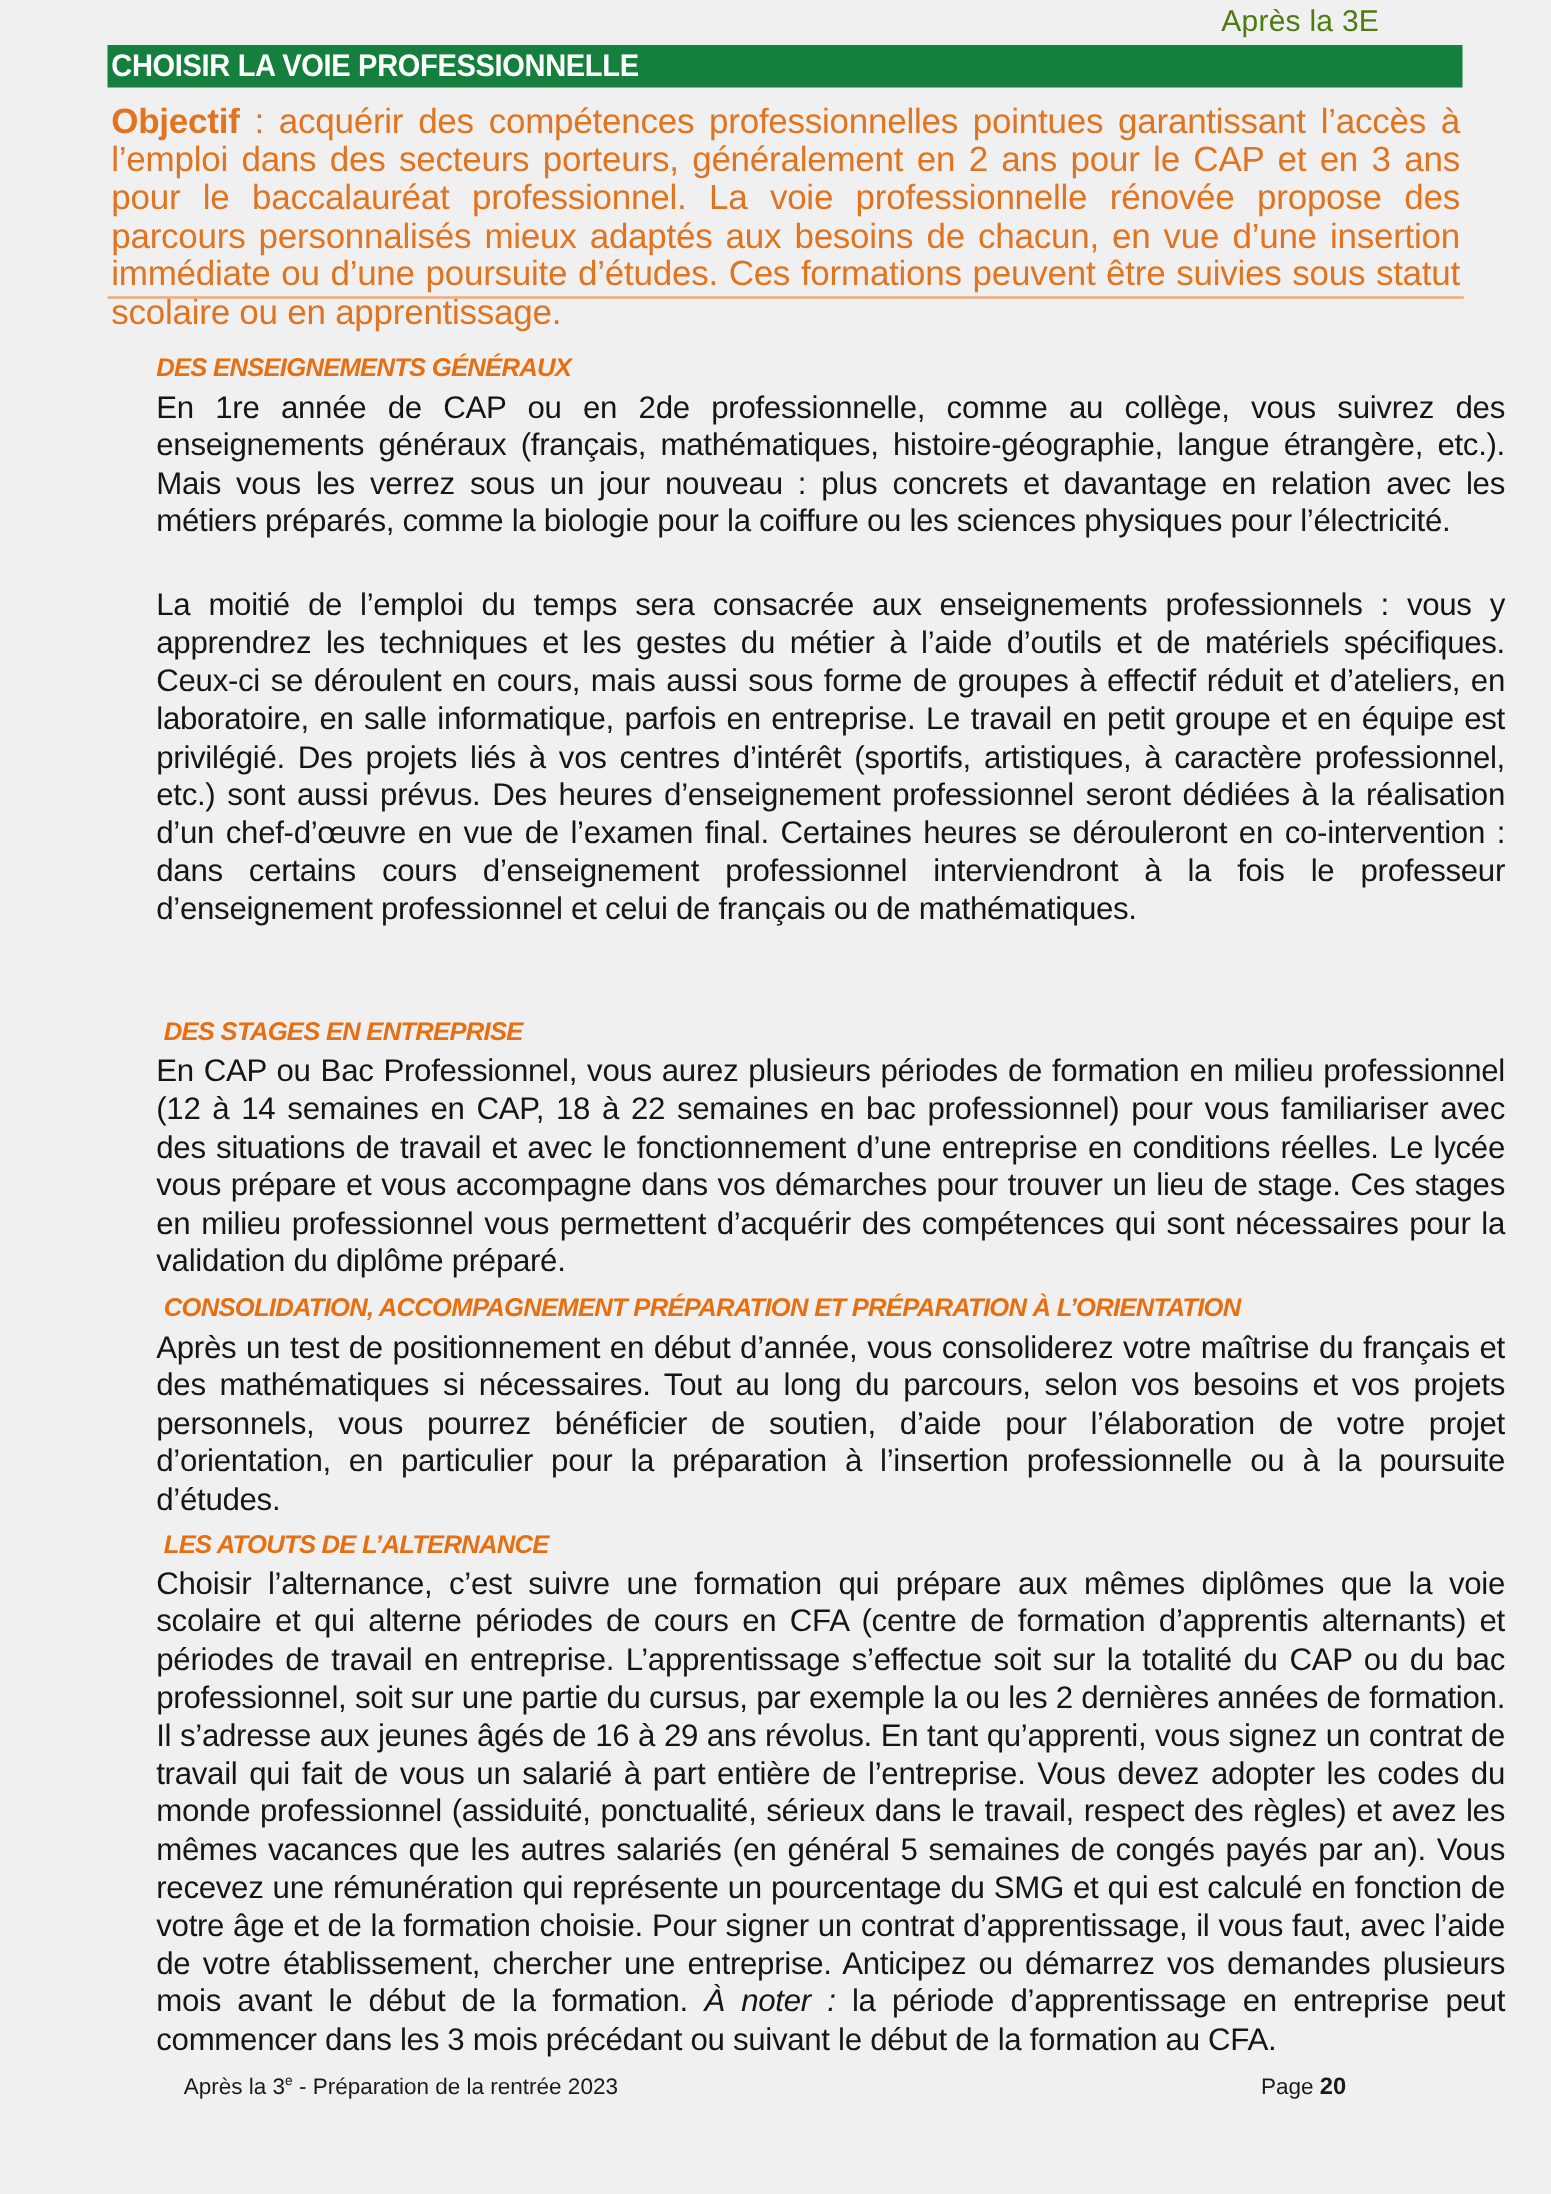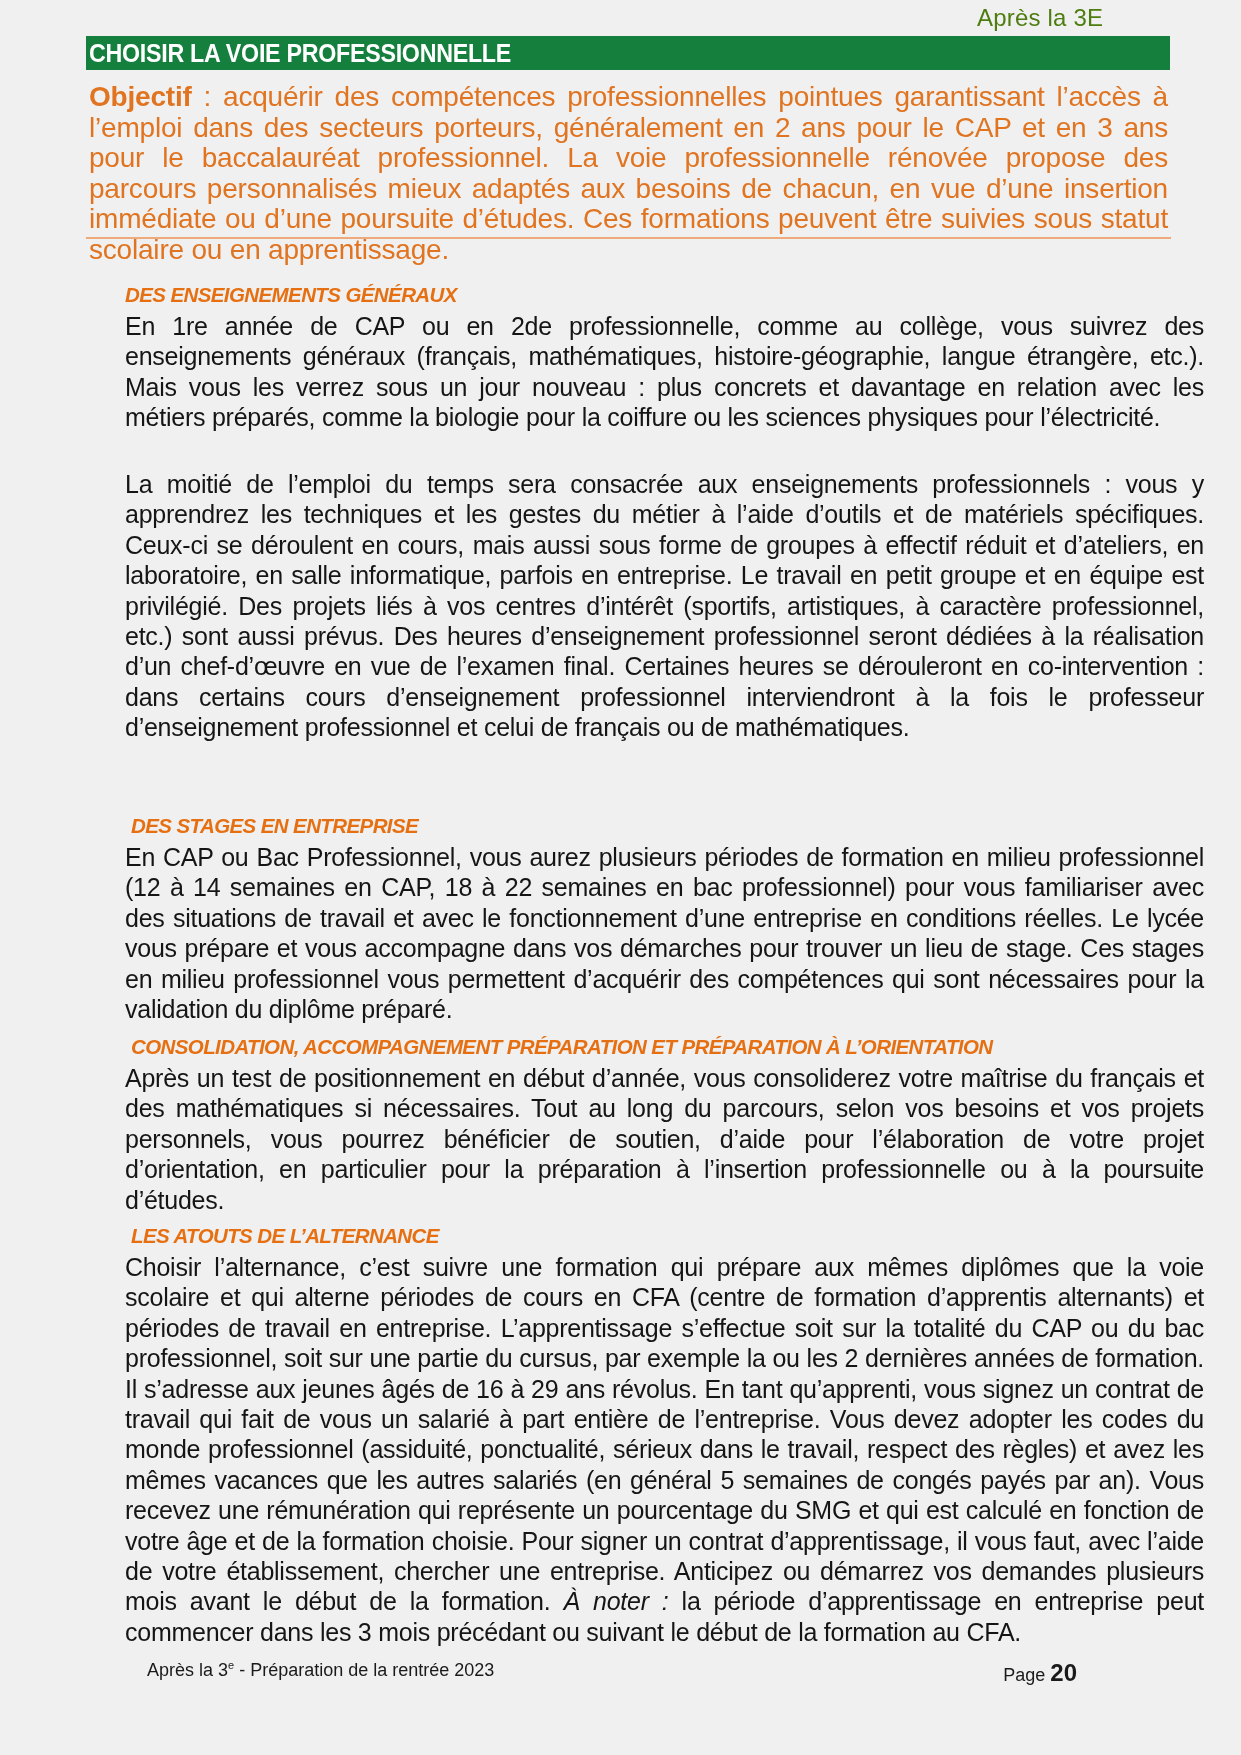--- a/index.html
+++ b/index.html
@@ -91,21 +91,21 @@
       position: absolute;
       top: 1659px;
       left: 147px;
       width: 930px;
       font-size: 18px;
       color: #1a1a1a;
       display: flex;
       justify-content: space-between;
     }
     .footer sup { font-size: 11px; }
-    .footer .page-num { font-weight: bold; font-size: 24px; }
+    .footer .page-num { font-weight: bold; font-size: 19px; }
   </style>
 </head>
 <body>
 
 <div class="page-header-right">Après la 3E</div>
 
 <div class="title-bar">
   <h1>CHOISIR LA VOIE PROFESSIONNELLE</h1>
 </div>
 

